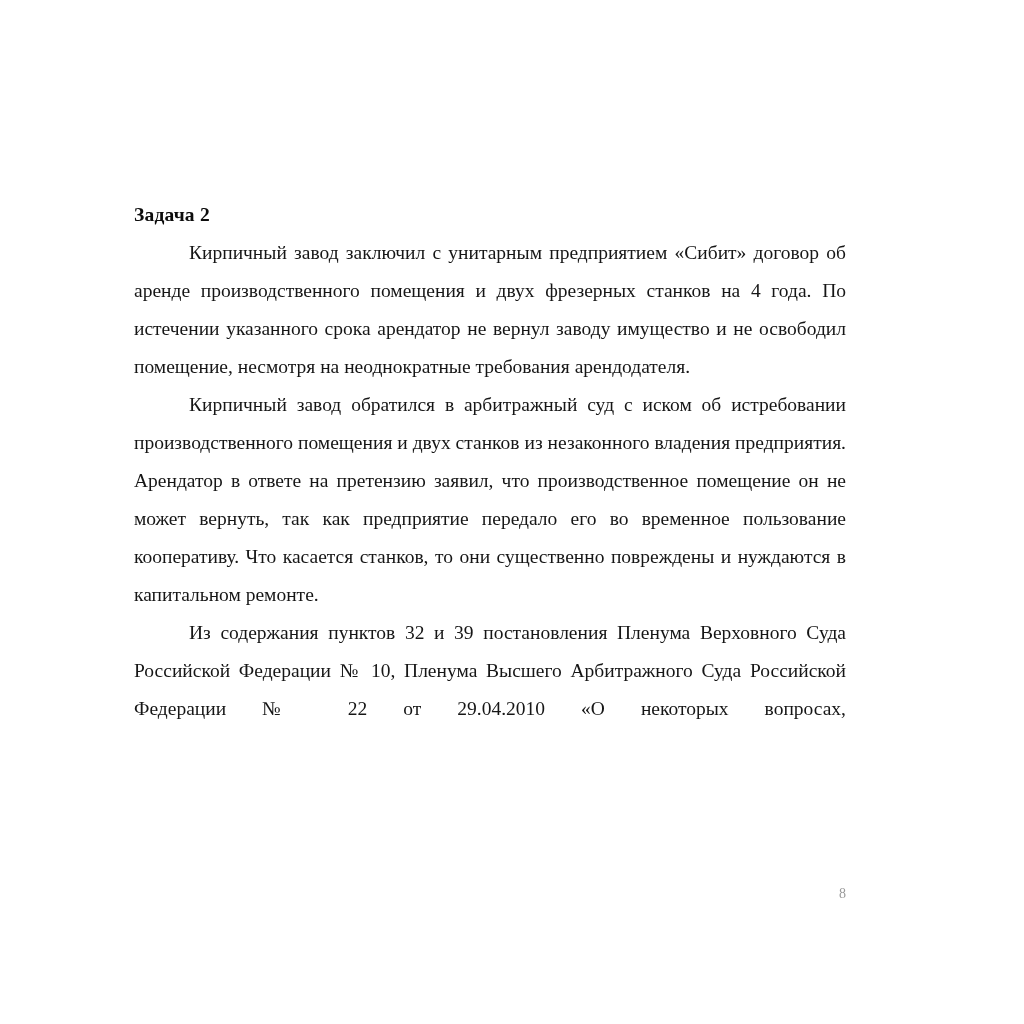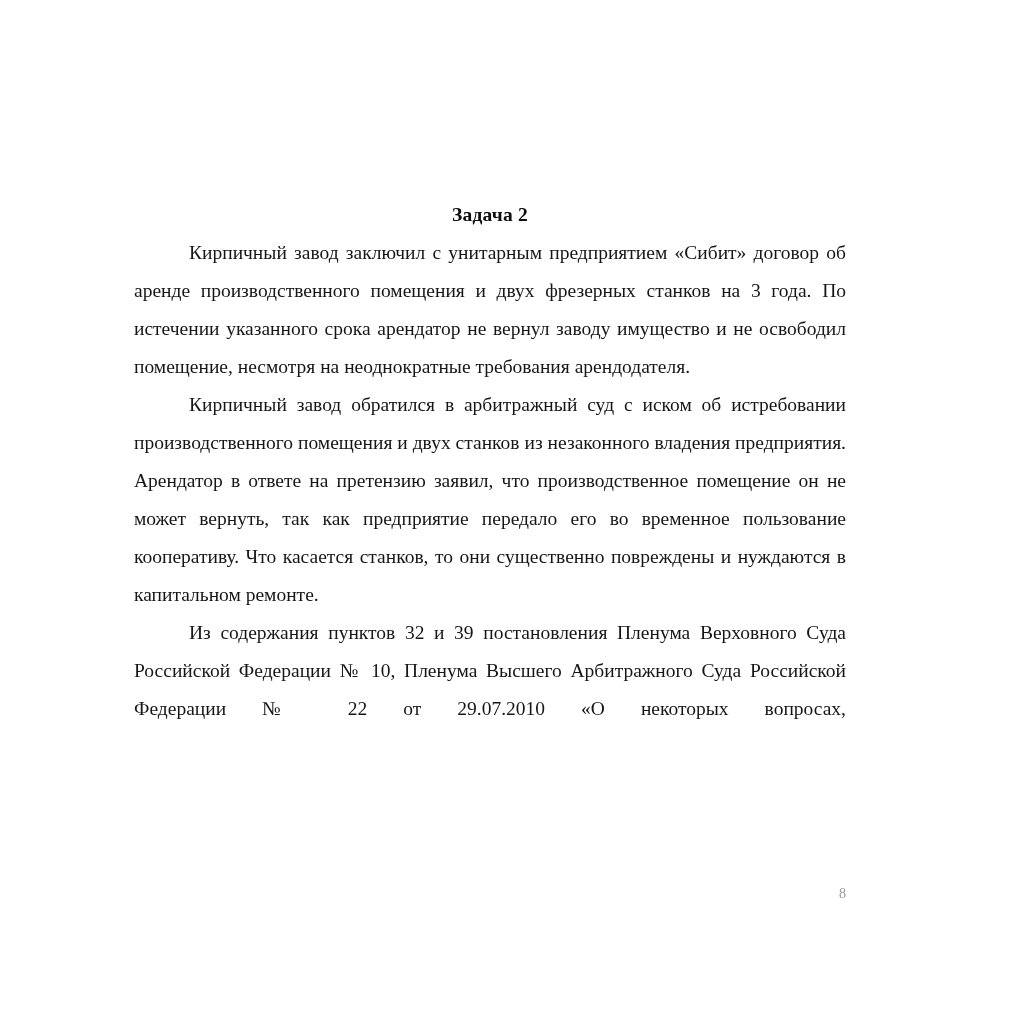--- a/index.html
+++ b/index.html
@@ -22,21 +22,21 @@
 
   
   .content {
     position: absolute;
     left: 134px;
     top: 196px;
     width: 712px;
   }
 
   .doc-title {
-    text-align: center;
+    text-align: left;
     font-weight: bold;
     font-size: 19.5px;
     line-height: 38px;
     letter-spacing: 0.2px;
     margin: 0 0 0 0;
     color: #0d0d0d;
   }
 
   .para {
     margin: 0;
@@ -68,25 +68,25 @@
 </style>
 </head>
 <body>
 
 <div class="page">
 
   <div class="content">
 
     <h1 class="doc-title">Задача 2</h1>
 
-    <p class="para">Кирпичный завод заключил с унитарным предприятием «Сибит» договор об аренде производственного помещения и двух фрезерных станков на 3 года. По истечении указанного срока арендатор не вернул заводу имущество и не освободил помещение, несмотря на неоднократные требования арендодателя.</p>
+    <p class="para">Кирпичный завод заключил с унитарным предприятием «Сибит» договор об аренде производственного помещения и двух фрезерных станков на 4 года. По истечении указанного срока арендатор не вернул заводу имущество и не освободил помещение, несмотря на неоднократные требования арендодателя.</p>
 
     <p class="para">Кирпичный завод обратился в арбитражный суд с иском об истребовании производственного помещения и двух станков из незаконного владения предприятия. Арендатор в ответе на претензию заявил, что производственное помещение он не может вернуть, так как предприятие передало его во временное пользование кооперативу. Что касается станков, то они существенно повреждены и нуждаются в капитальном ремонте.</p>
 
 
 
-    <p class="para justify-last">Из содержания пунктов 32 и 39 постановления Пленума Верховного Суда Российской Федерации № 10, Пленума Высшего Арбитражного Суда Российской Федерации № 22 от 29.07.2010 «О некоторых вопросах,</p>
+    <p class="para justify-last">Из содержания пунктов 32 и 39 постановления Пленума Верховного Суда Российской Федерации № 10, Пленума Высшего Арбитражного Суда Российской Федерации № 22 от 29.04.2010 «О некоторых вопросах,</p>
 
   </div>
 
   <div class="page-number">8</div>
 
 </div>
 
 </body></html>

